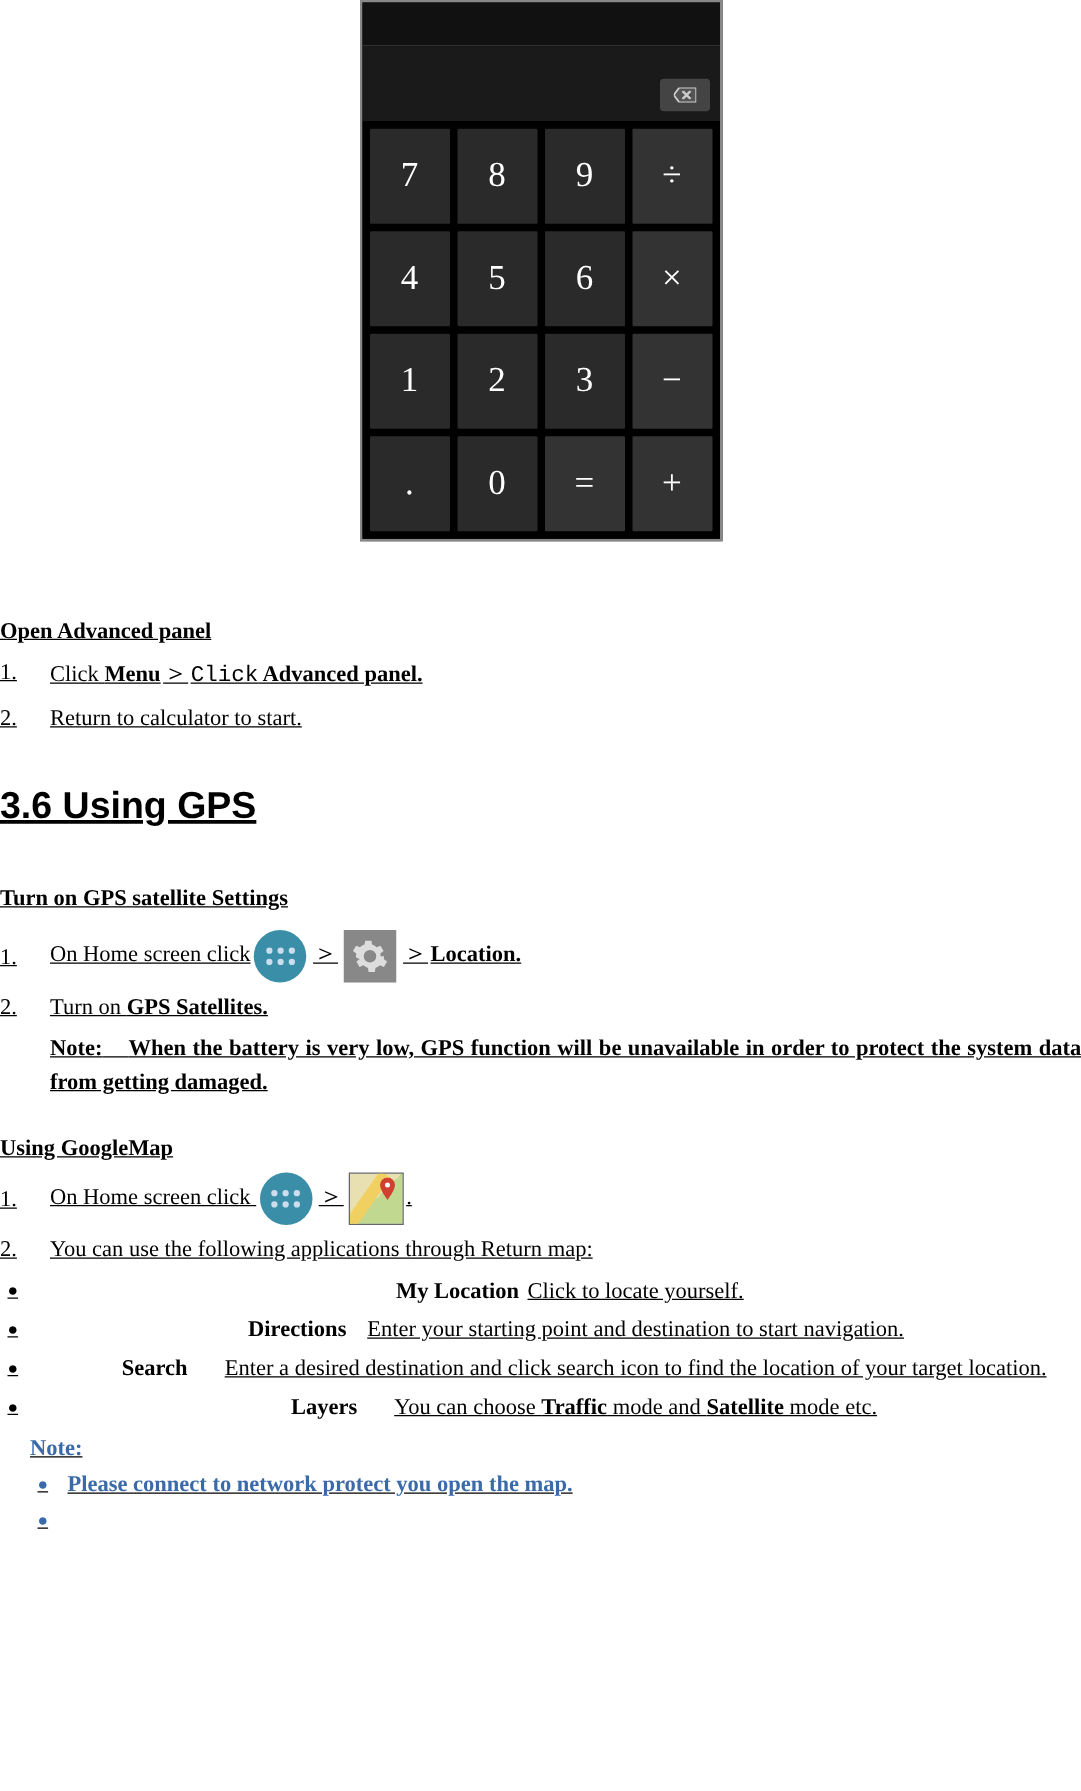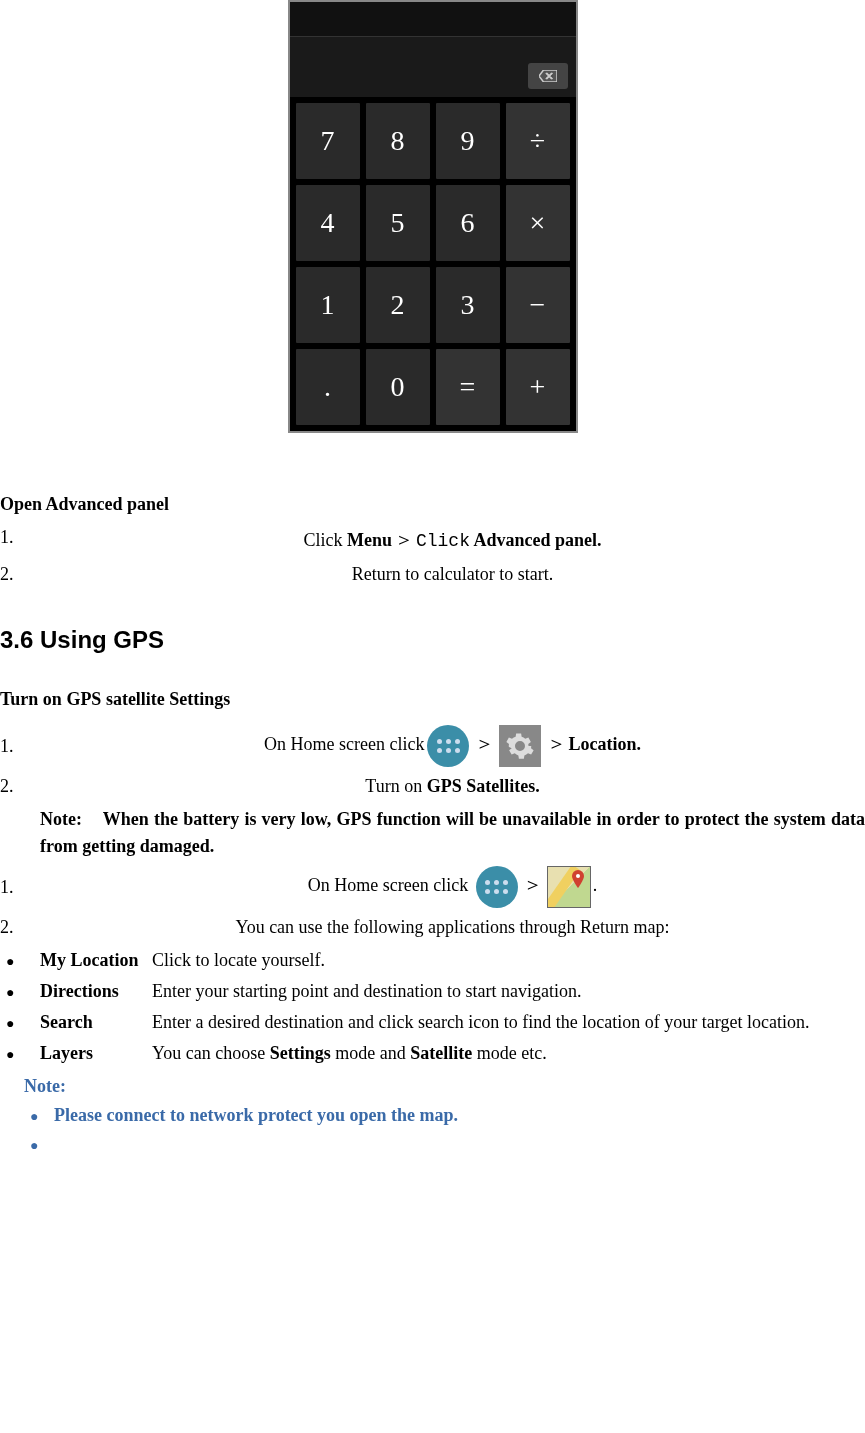--- a/index.html
+++ b/index.html
@@ -63,50 +63,50 @@
       display: flex;
       align-items: center;
       justify-content: center;
       border-radius: 1px;
     }
     .calc-key.op {
       background: #333;
     }
     .content {
       padding: 30px 0 0 0;
+      text-decoration: underline;
     }
     .section-subtitle {
       font-weight: bold;
       margin-top: 28px;
       margin-bottom: 4px;
     }
     .ol {
       list-style: none;
     }
     .ol-item {
       display: flex;
       margin: 6px 0;
       padding-left: 0;
     }
     .ol-num {
       width: 40px;
       flex-shrink: 0;
     }
     .ol-text {
       flex: 1;
-      text-align: center;
     }
     .indent {
       padding-left: 40px;
     }
     h2.section-heading {
       font-family: Arial, Helvetica, sans-serif;
       font-weight: bold;
-      font-size: 24px;
-      margin: 34px 0 28px 0;
+      font-size: 30px;
+      margin: 34px 0 38px 0;
     }
     .bold {
       font-weight: bold;
     }
     .mono {
       font-family: "Courier New", monospace;
     }
     .inline-icon {
       display: inline-flex;
       width: 46px;
@@ -185,20 +185,21 @@
       padding-left: 6px;
     }
     .bullet-dot {
       width: 34px;
       flex-shrink: 0;
       font-size: 14px;
       padding-top: 4px;
     }
     .bullet-text {
       flex: 1;
+      text-align: center;
     }
     .app-label {
       display: inline-block;
       font-weight: bold;
       min-width: 112px;
     }
     .note-blue {
       color: #3a6aa8;
       font-weight: bold;
     }
@@ -304,20 +305,21 @@
       <span class="ol-num">2.</span>
       <span class="ol-text">
         <span>Turn on </span><span class="bold">GPS Satellites.</span>
       </span>
     </div>
   </div>
   <div class="indent bold justified" style="margin-top:2px;">
     <span>Note:</span>&nbsp;&nbsp;&nbsp;&nbsp;<span>When the battery is very low, GPS function will be unavailable in order to protect the system data from getting damaged.</span>
   </div>
 
+  <div class="section-subtitle" style="margin-top:26px;">Using GoogleMap</div>
 
   <div class="ol" style="margin-top:6px;">
     <div class="ol-item" style="align-items:center;">
       <span class="ol-num">1.</span>
       <span class="ol-text">
         <span>On Home screen click </span><span class="inline-icon">
             <span class="apps-icon">
               <span class="apps-dots">
                 <span class="apps-dot"></span>
                 <span class="apps-dot"></span>
@@ -359,21 +361,21 @@
     </div>
     <div class="bullet-item">
       <span class="bullet-dot">●</span>
       <span class="bullet-text">
         <span class="app-label">Search</span><span>Enter a desired destination and click search icon to find the location of your target location.</span>
       </span>
     </div>
     <div class="bullet-item">
       <span class="bullet-dot">●</span>
       <span class="bullet-text">
-        <span class="app-label">Layers</span><span>You can choose </span><span class="bold">Settings</span><span> mode and </span><span class="bold">Satellite</span><span> mode etc.</span>
+        <span class="app-label">Layers</span><span>You can choose </span><span class="bold">Traffic</span><span> mode and </span><span class="bold">Satellite</span><span> mode etc.</span>
       </span>
     </div>
   </div>
 
   <div class="note-block">
     <div class="note-blue">Note:</div>
     <div class="note-bullet">
       <span class="note-bullet-dot">●</span>
       <span class="note-blue">Please connect to network protect you open the map.</span>
     </div>

